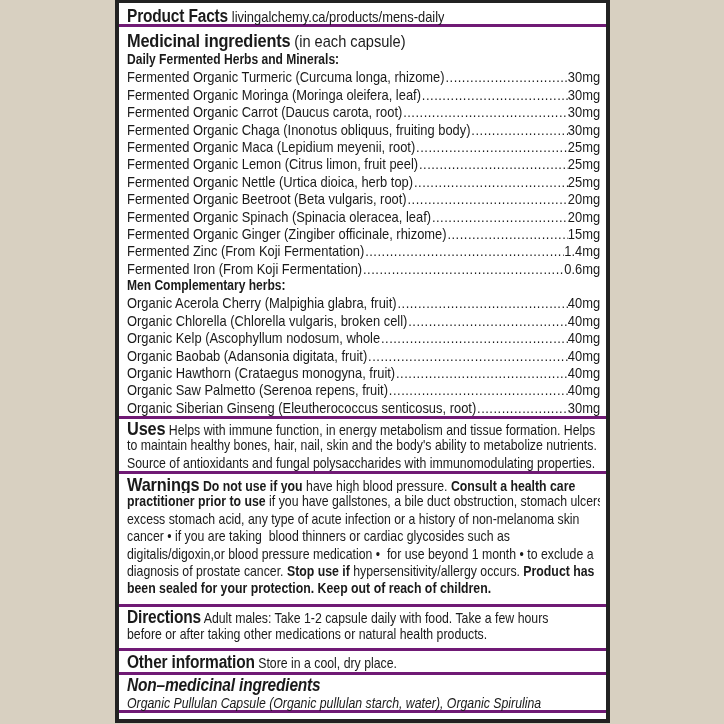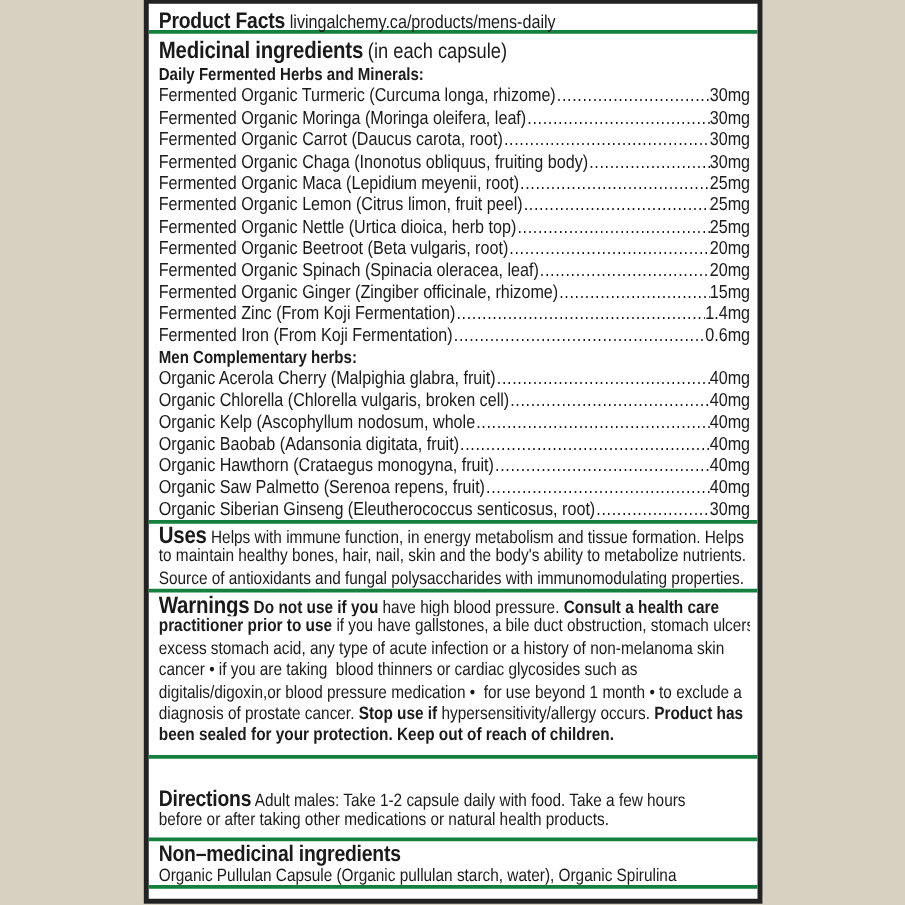--- a/index.html
+++ b/index.html
@@ -12,21 +12,21 @@
   }
   .label {
     position: absolute;
     left: 115px; top: 0;
     width: 487px; height: 716px;
     background: #fff;
     border: 4px solid #222;
     border-top: 3px solid #222;
   }
   .section {
-    border-bottom: 3px solid #15803d;
+    border-bottom: 3px solid #701a75;
     padding: 0 6px 0 8px;
     box-sizing: border-box;
   }
   .section:last-child { border-bottom: none; }
   .cond { display: inline-block; transform: scaleX(0.86); transform-origin: left center; white-space: nowrap; }
   .h-big { font-weight: bold; font-size: 18px; letter-spacing: -0.2px; }
   .h-sub { font-weight: bold; font-size: 14px; }
   .t { font-size: 14.5px; }
   .line { height: 17.4px; line-height: 17.4px; white-space: nowrap; overflow: hidden; }
   .row { display: flex; height: 17.4px; line-height: 17.4px; font-size: 15px; white-space: nowrap; }
@@ -34,23 +34,23 @@
   .row .dots { flex: 1 1 auto; overflow: hidden; position: relative; }
   .row .dots::after {
     content: "................................................................................................................................";
     position: absolute; left: 1px; top: 0; letter-spacing: 0.6px;
   }
   .row .amt { flex: 0 0 auto; }
   .sec-facts { height: 24px; padding-top: 3px; }
   .sec-med { height: 392px; padding-top: 3px; }
   .sec-uses { height: 55px; padding-top: 1px; }
   .sec-warn { height: 133px; padding-top: 2px; }
-  .sec-dir { height: 44px; padding-top: 2px; margin-top: 22px; }
+  .sec-dir { height: 44px; padding-top: 2px; }
   .sec-other { height: 24px; padding-top: 1px; }
-  .sec-nonmed { height: 38px; padding-top: 1px; }
+  .sec-nonmed { height: 38px; padding-top: 1px; font-style: italic; }
   .sec-q { height: 24px; padding-top: 19px; }
   .para { font-size: 14.3px; line-height: 17.4px; }
   .scalebox { transform: scaleX(0.86); transform-origin: left top; width: 116.3%; }
   .b { font-weight: bold; }
 </style>
 </head>
 <body>
 
 <div class="label">
 
@@ -189,20 +189,25 @@
       </div>
   </div>
 
   <div class="section sec-dir">
     <div class="scalebox para">
       <div class="line"><span class="h-big" style="font-size:18px;">Directions</span> <span>Adult males: Take 1-2 capsule daily with food. Take a few hours</span></div>
       <div class="line">before or after taking other medications or natural health products.</div>
     </div>
   </div>
 
+  <div class="section sec-other">
+    <div class="scalebox para">
+      <div class="line" style="height:20px;line-height:20px;"><span class="h-big" style="font-size:18px;">Other information</span> <span>Store in a cool, dry place.</span></div>
+    </div>
+  </div>
 
   <div class="section sec-nonmed">
     <div class="scalebox para">
       <div class="line" style="height:19px;line-height:19px;"><span class="h-big" style="font-size:18px;">Non–medicinal ingredients</span></div>
       <div class="line">Organic Pullulan Capsule (Organic pullulan starch, water), Organic Spirulina</div>
     </div>
   </div>
 
   <div class="section sec-q">
     <div class="scalebox para">

